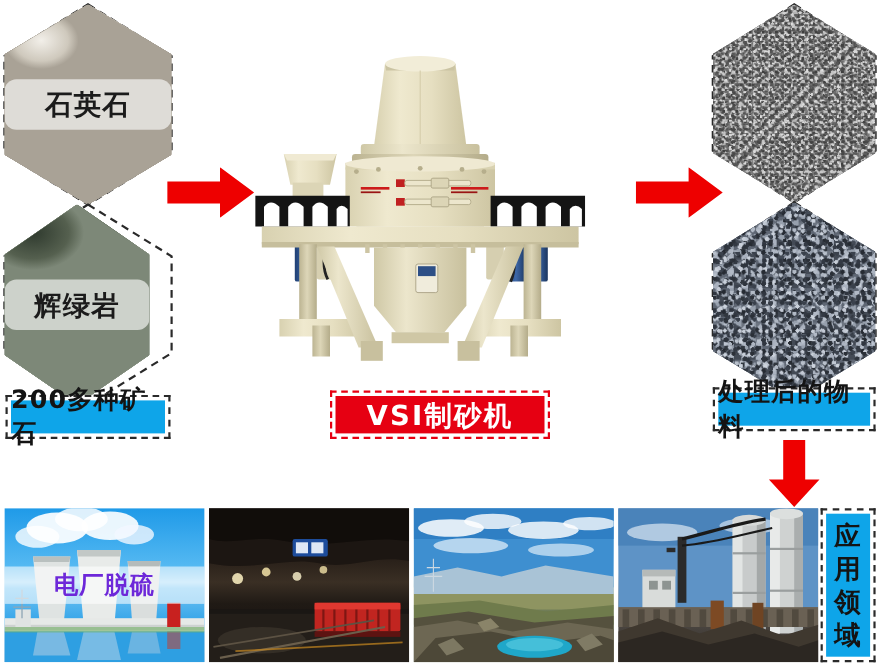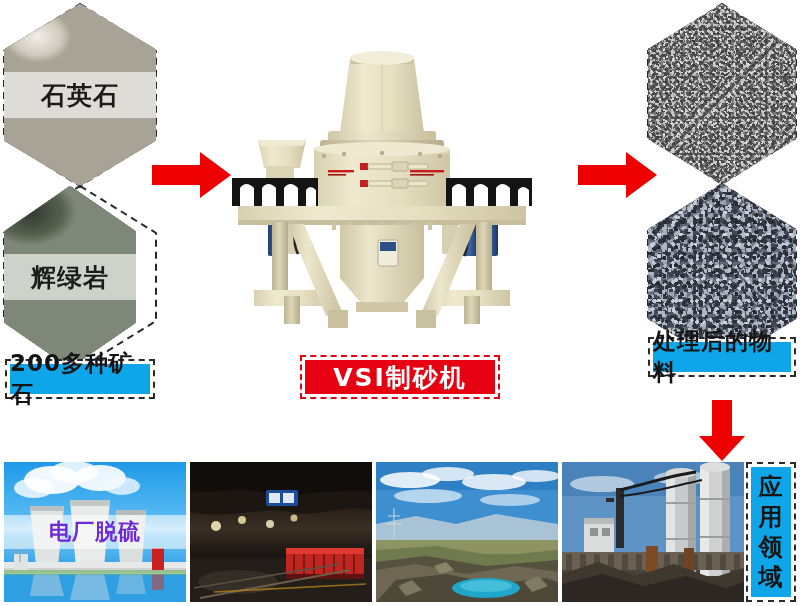--- a/index.html
+++ b/index.html
@@ -43,20 +43,21 @@
     height: 46px;
     background: rgba(255,255,255,0.62);
     display: flex;
     align-items: center;
     justify-content: center;
     font-size: 25px;
     font-weight: bold;
     color: #1b1b1b;
     letter-spacing: 1px;
     z-index: 3;
+    border-radius: 11px;
   }
 
   
   .tex {
     position: absolute;
     inset: 0;
   }
   .tex-quartz {
     background-color: #d9d5cd;
     background-image:
@@ -426,21 +427,21 @@
     <div class="hex-border">
       <svg width="156" height="188" viewBox="0 0 156 188">
         <polygon points="78,4 152,51 152,137 78,184 4,137 4,51" fill="none" stroke="#2a2a2a" stroke-width="2" stroke-dasharray="7 5"></polygon>
       </svg>
     </div>
     <div class="hex-clip">
       <div class="tex tex-gravel"></div>
     </div>
   </div>
 
-  <div class="label-box" style="left:648px; top:337px; width:148px; height:40px;">
+  <div class="label-box" style="left:648px; top:352px; width:148px; height:40px;">
     <div class="label-inner">处理后的物料</div>
   </div>
 
   <div class="arrow" style="left:698px; top:400px; width:48px; height:62px;">
     <svg width="48" height="62" viewBox="0 0 48 62">
       <polygon points="14,0 34,0 34,36 47,36 24,61 1,36 14,36" fill="#ee0000"></polygon>
     </svg>
   </div>
 
   <div class="photo" style="left:4px; top:462px; width:182px; height:140px;">

